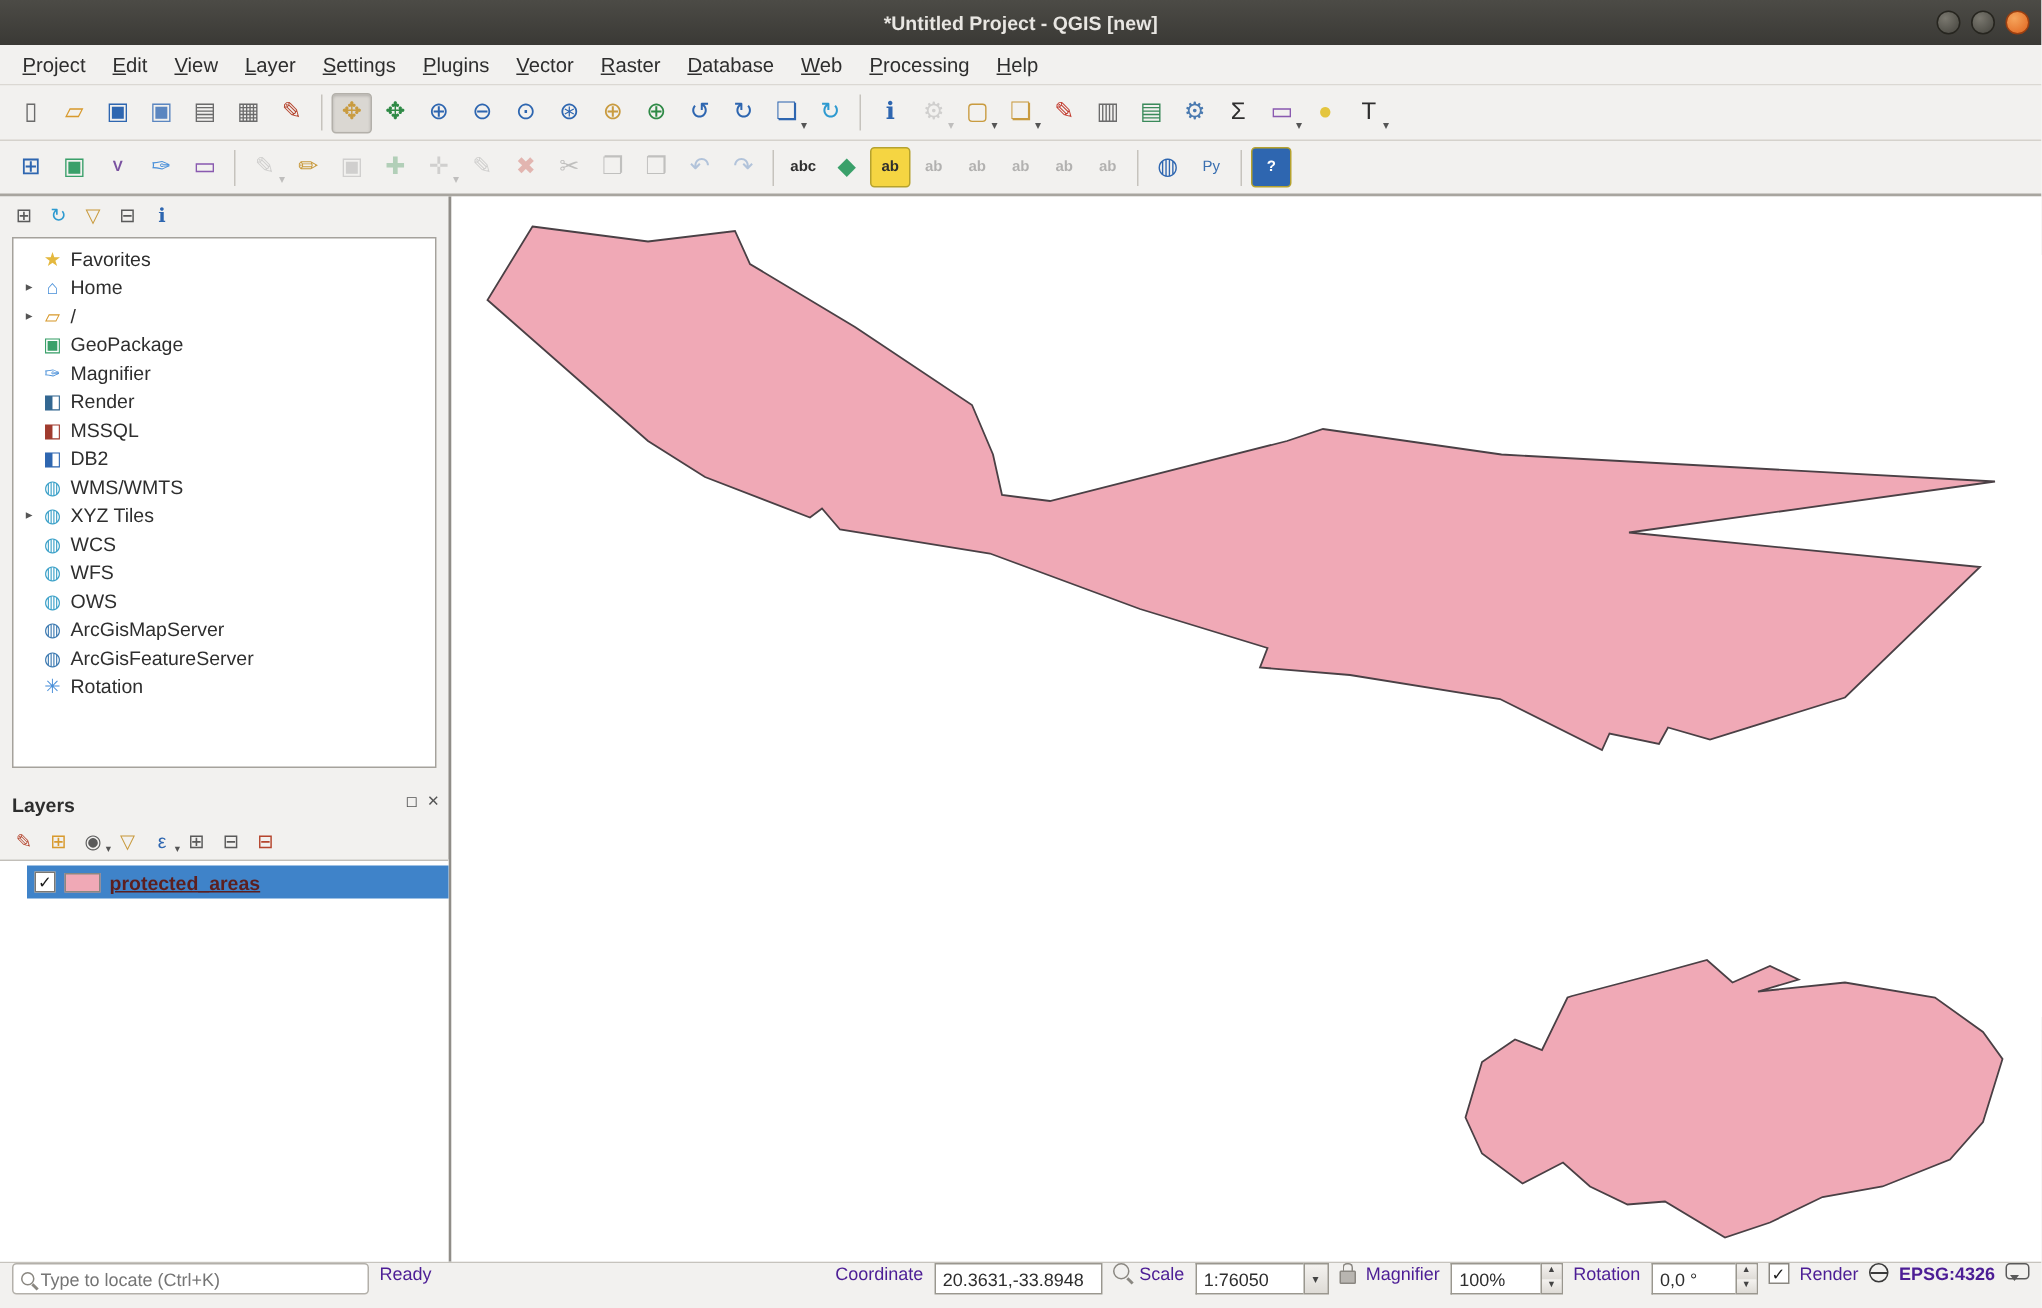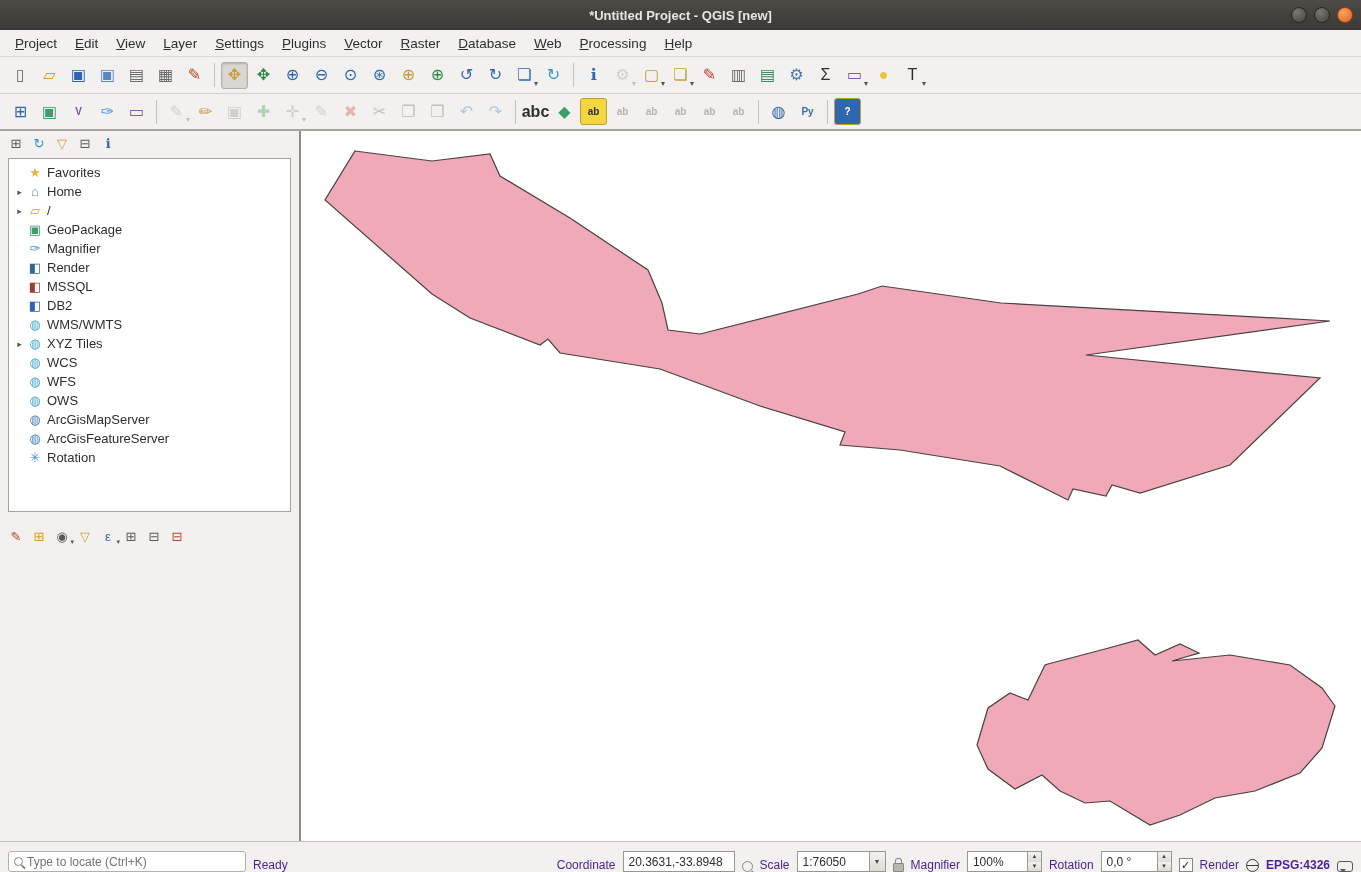--- a/index.html
+++ b/index.html
@@ -57,21 +57,21 @@
   .layer-row { height:22px; margin-left:18px; background:#3f83c9; display:flex; align-items:center; gap:6px; padding:0 5px; }
   .layer-cb { width:14px; height:14px; background:#fff; border:1px solid #7a7772; display:flex; align-items:center; justify-content:center; font-size:11px; color:#1a1a1a; }
   .layer-cb.checked::before { content:"✓"; }
   .layer-swatch { width:24px; height:13px; border:1px solid #8a8781; }
   .layer-label { color:#5c1f1f; text-decoration:underline; font-weight:bold; }
 
   .canvas { flex:1; background:#fff; position:relative; }
   .canvas svg { position:absolute; inset:0; width:100%; height:100%; }
 
   
-  .statusbar { height:31px; background:#f2f1ef; border-top:1px solid #c6c3bd; display:flex; align-items:flex-end; padding:0 8px; gap:7px; font-size:12px; }
+  .statusbar { height:31px; background:#f2f1ef; border-top:1px solid #c6c3bd; display:flex; align-items:flex-start; padding:0 8px; gap:7px; font-size:12px; }
   .locate { width:238px; height:21px; border:1px solid #b3b0aa; border-radius:3px; background:#fff; display:flex; align-items:center; padding:0 5px; gap:4px; }
   .locate input { border:none; outline:none; flex:1; font-size:12px; font-family:inherit; color:#333; }
   .mag-glass { width:9px; height:9px; border:1.5px solid #8a8781; border-radius:50%; position:relative; flex:none; }
   .mag-glass::after { content:""; position:absolute; width:5px; height:1.5px; background:#8a8781; transform:rotate(45deg); right:-4px; bottom:-2px; }
   .sb-spacer { flex:1; }
   .sb-label { color:#4c1d95; }
   .sb-field { height:21px; border:1px solid #9a978f; background:#fff; display:flex; align-items:center; padding:0 5px; }
   .combo { display:flex; height:21px; }
   .combo .sb-field { border-right:none; width:72px; }
   .combo .cbtn { width:17px; border:1px solid #9a978f; background:linear-gradient(#f4f2ef,#dedbd6); display:flex; align-items:center; justify-content:center; font-size:8px; color:#444; }
@@ -272,21 +272,21 @@
       <span class="glyph" style="color: rgb(90, 90, 90);">❒</span>
     </div>
     <div class="tb-icon disabled">
       <span class="glyph" style="color: rgb(46, 102, 176);">↶</span>
     </div>
     <div class="tb-icon disabled">
       <span class="glyph" style="color: rgb(46, 102, 176);">↷</span>
     </div>
     <div class="tb-sep"></div>
     <div class="tb-icon">
-      <span class="glyph" style="color: rgb(46, 46, 46); font-size: 16px; font-weight: bold;">abc</span>
+      <span class="glyph" style="color: rgb(46, 46, 46); font-size: 10px; font-weight: bold;">abc</span>
     </div>
     <div class="tb-icon">
       <span class="glyph" style="color: rgb(58, 160, 106);">◆</span>
     </div>
     <div class="tb-icon" style="background: rgb(245, 213, 66); border: 1px solid rgb(181, 162, 46); border-radius: 3px;">
       <span class="glyph" style="color: rgb(46, 46, 46); font-size: 10px; font-weight: bold;">ab</span>
     </div>
     <div class="tb-icon disabled">
       <span class="glyph" style="color: rgb(46, 46, 46); font-size: 10px; font-weight: bold;">ab</span>
     </div>
@@ -300,21 +300,21 @@
       <span class="glyph" style="color: rgb(46, 46, 46); font-size: 10px; font-weight: bold;">ab</span>
     </div>
     <div class="tb-icon disabled">
       <span class="glyph" style="color: rgb(46, 46, 46); font-size: 10px; font-weight: bold;">ab</span>
     </div>
     <div class="tb-sep"></div>
     <div class="tb-icon">
       <span class="glyph" style="color: rgb(46, 102, 176);">◍</span>
     </div>
     <div class="tb-icon">
-      <span class="glyph" style="color: rgb(58, 111, 176); font-size: 10px; font-weight: bold;">Py</span>
+      <span class="glyph" style="color: rgb(58, 111, 176); font-size: 10px; font-weight: normal;">Py</span>
     </div>
     <div class="tb-sep"></div>
     <div class="tb-icon" style="background: rgb(46, 102, 176); border: 1px solid rgb(181, 162, 46); border-radius: 3px;">
       <span class="glyph" style="color: rgb(255, 255, 255); font-size: 10px; font-weight: bold;">?</span>
     </div>
   </div>
 
 <div class="main">
   <div class="left-pane">
 
@@ -414,20 +414,27 @@
           </div>
           <div class="tree-row">
             <span class="tree-arrow"></span>
             <span class="tree-icon" style="color: rgb(74, 144, 217);">✳</span>
             <span class="tree-label">Rotation</span>
           </div>
         </div>
     </div>
 
     <div class="panel layers-panel">
+      <div class="panel-header">
+        <span>Layers</span>
+        <span class="ph-btns">
+          <span class="float-btn"></span>
+          <span class="close-btn"></span>
+        </span>
+      </div>
       <div class="panel-toolbar" id="layers-tools">
           <div class="pt-icon">
             <span class="glyph" style="color: rgb(181, 69, 46);">✎</span>
           </div>
           <div class="pt-icon">
             <span class="glyph" style="color: rgb(216, 154, 46);">⊞</span>
           </div>
           <div class="pt-icon">
             <span class="glyph" style="color: rgb(90, 90, 90);">◉</span>
             <span class="dd"></span>
@@ -440,20 +447,27 @@
             <span class="dd"></span>
           </div>
           <div class="pt-icon">
             <span class="glyph" style="color: rgb(90, 90, 90);">⊞</span>
           </div>
           <div class="pt-icon">
             <span class="glyph" style="color: rgb(90, 90, 90);">⊟</span>
           </div>
           <div class="pt-icon">
             <span class="glyph" style="color: rgb(181, 69, 46);">⊟</span>
+          </div>
+        </div>
+      <div class="layers-box" id="layers-list">
+          <div class="layer-row">
+            <span class="layer-cb checked"></span>
+            <span class="layer-swatch" style="background: rgb(240, 169, 182);"></span>
+            <span class="layer-label">protected_areas</span>
           </div>
         </div>
     </div>
 
   </div>
 
   <div class="canvas">
     <svg id="map-svg" viewBox="0 0 1060 710" preserveAspectRatio="none">
         <polygon points="54,20 131,30 189,23 199,45 269,87 347,139 361,172 367,199 399,203 557,163 581,155 700,172 1029,190 785,224 1019,247 929,334 839,362 811,354 805,365 772,358 767,369 699,335 599,319 539,314 544,301 459,275 359,238 259,222 247,208 239,214 169,187 131,163 24,69" fill="#f0a9b6" stroke="#4a4045" stroke-width="1.2"></polygon>
         <polygon points="747,533 804,518 837,509 854,524 879,513 898,522 871,530 929,524 989,534 1021,557 1034,575 1021,617 999,642 954,660 914,667 879,684 849,694 809,670 784,672 759,660 741,644 714,658 687,638 676,614 687,577 709,562 727,569 744,534" fill="#f0a9b6" stroke="#4a4045" stroke-width="1.2"></polygon>

